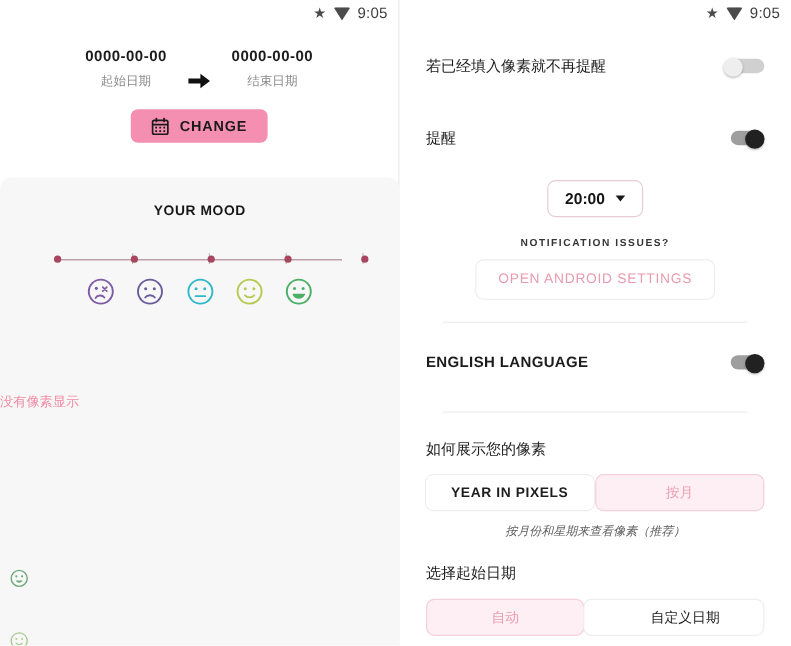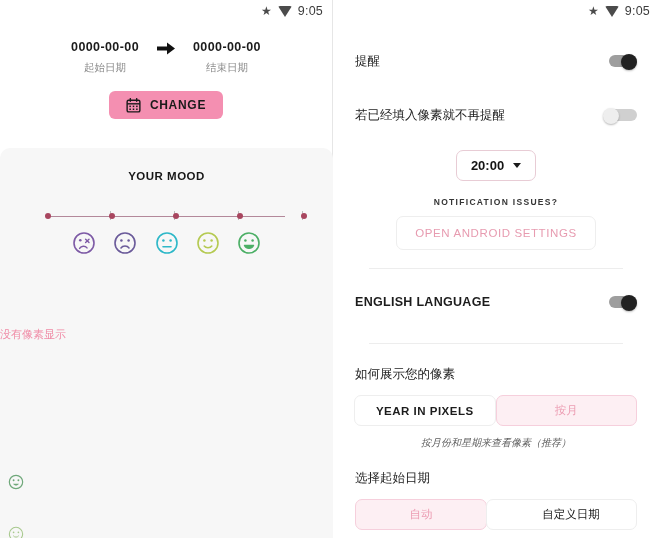--- a/index.html
+++ b/index.html
@@ -34,21 +34,21 @@
   .sb-wifi { width: 0; height: 0;
     border-left: 7px solid transparent;
     border-right: 7px solid transparent;
     border-top: 11px solid #4b4b4b;
     border-radius: 2px;
   }
   .sb-time { font-size: 12.5px; color: #3c3c3c; letter-spacing: 0.2px; }
 
   
   .date-header {
-    display: flex; align-items: flex-start; justify-content: center;
+    display: flex; align-items: flex-end; justify-content: center;
     gap: 16px; margin-top: 18px;
   }
   .date-col { display: flex; flex-direction: column; align-items: center; }
   .date-val {
     font-size: 12.5px; font-weight: bold; color: #1b1b1b; letter-spacing: 0.4px;
   }
   .date-lbl { font-size: 10.5px; color: #8b8b8b; margin-top: 7px; }
   .arrow-wrap { padding-top: 1px; }
   .arrow-wrap svg { display: block; }
 
@@ -332,36 +332,36 @@
   <div class="screen-right">
 
     <div class="statusbar">
       <span class="sb-star">★</span>
       <span class="sb-wifi"></span>
       <span class="sb-time">9:05</span>
     </div>
 
     <div class="r-body">
 
+      <div class="row-toggle" style="margin-top:12px">
+        <span class="row-label-cn">若已经填入像素就不再提醒</span>
+        <span class="sw off">
+          <span class="sw-track"></span>
+          <span class="sw-thumb"></span>
+        </span>
+      </div>
+
       <div class="row-toggle" style="margin-top:18px">
         <span class="row-label-cn">提醒</span>
         <span class="sw on">
           <span class="sw-track"></span>
           <span class="sw-thumb"></span>
         </span>
       </div>
 
-      <div class="row-toggle" style="margin-top:12px">
-        <span class="row-label-cn">若已经填入像素就不再提醒</span>
-        <span class="sw off">
-          <span class="sw-track"></span>
-          <span class="sw-thumb"></span>
-        </span>
-      </div>
-
       <div class="time-row">
         <div class="time-box">
           <span class="time-val">20:00</span>
           <span class="caret"></span>
         </div>
       </div>
 
       <div class="notif-q">NOTIFICATION ISSUES?</div>
 
       <div class="android-row">

